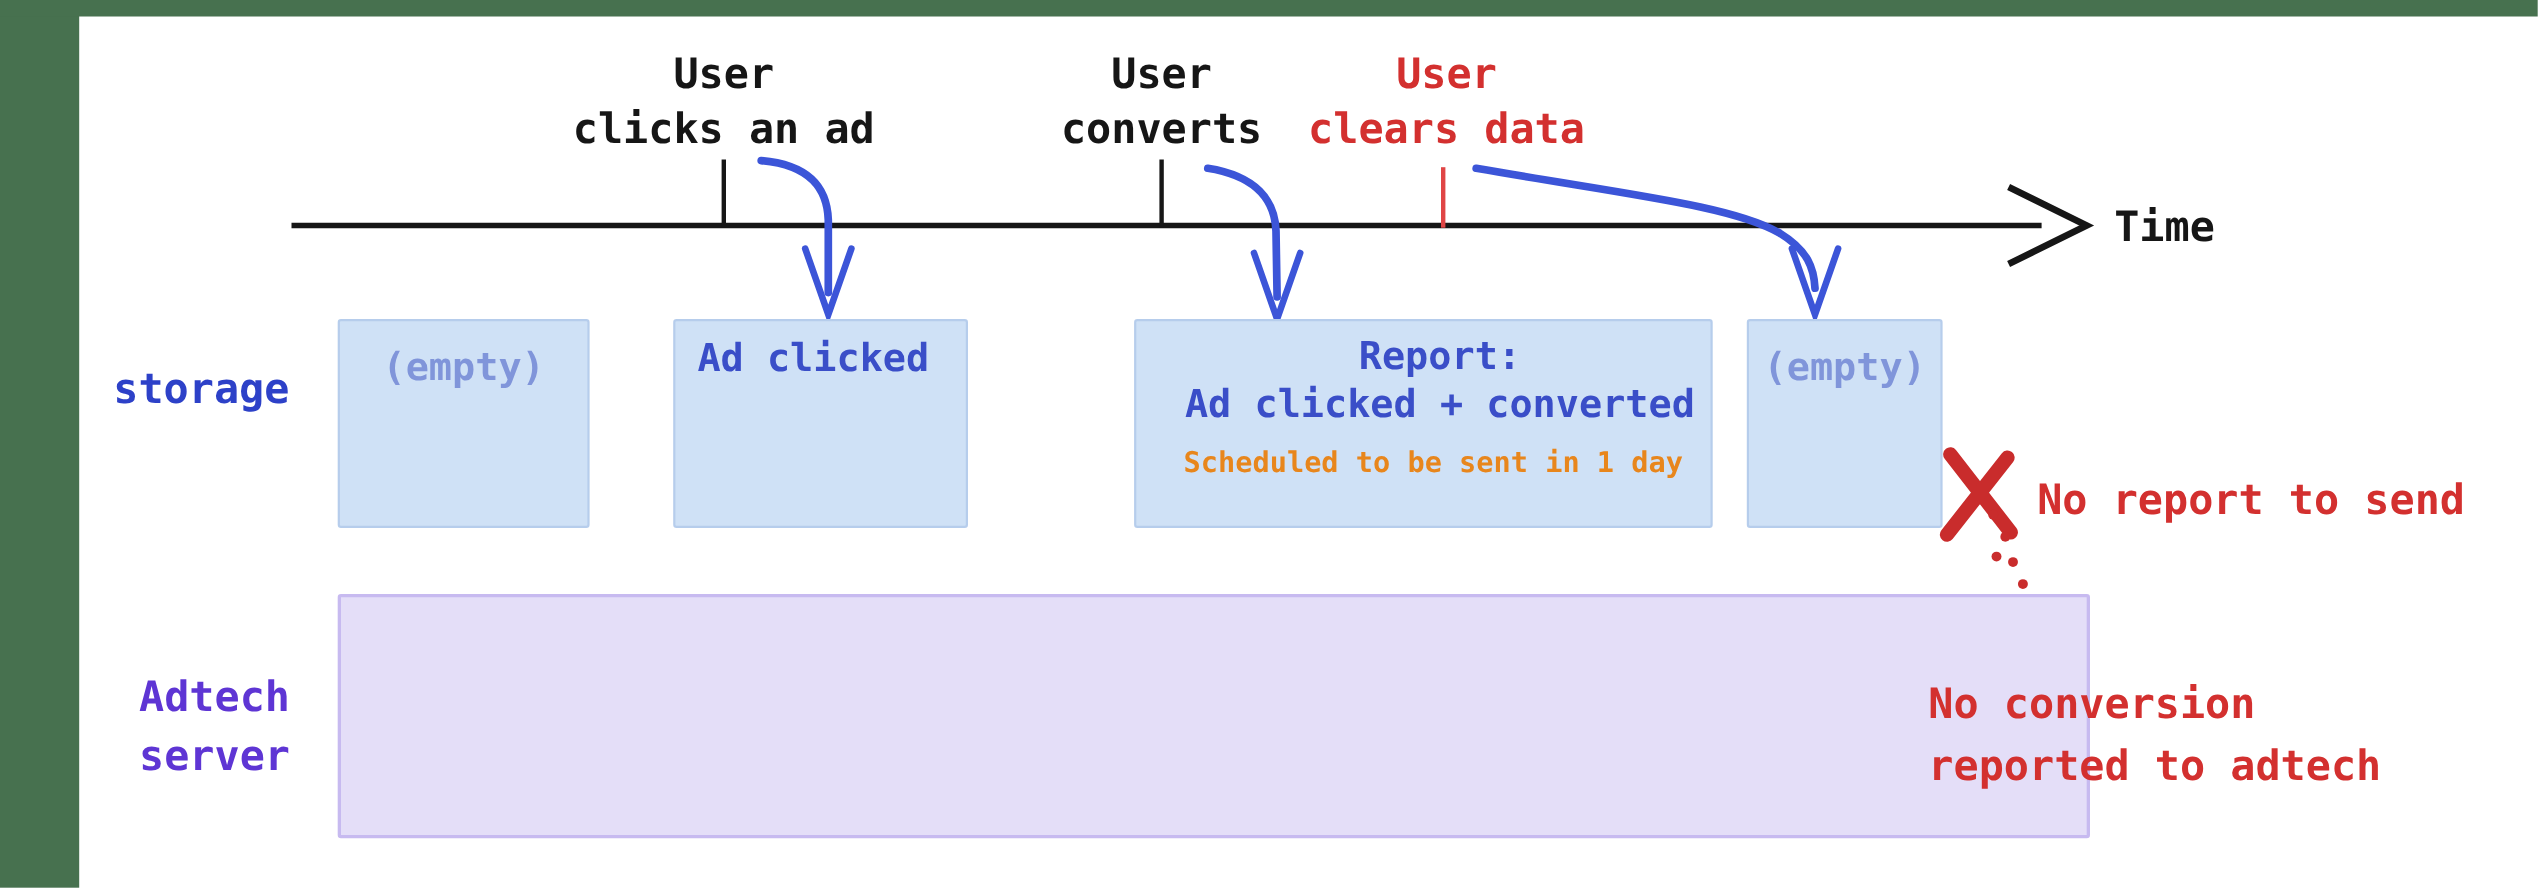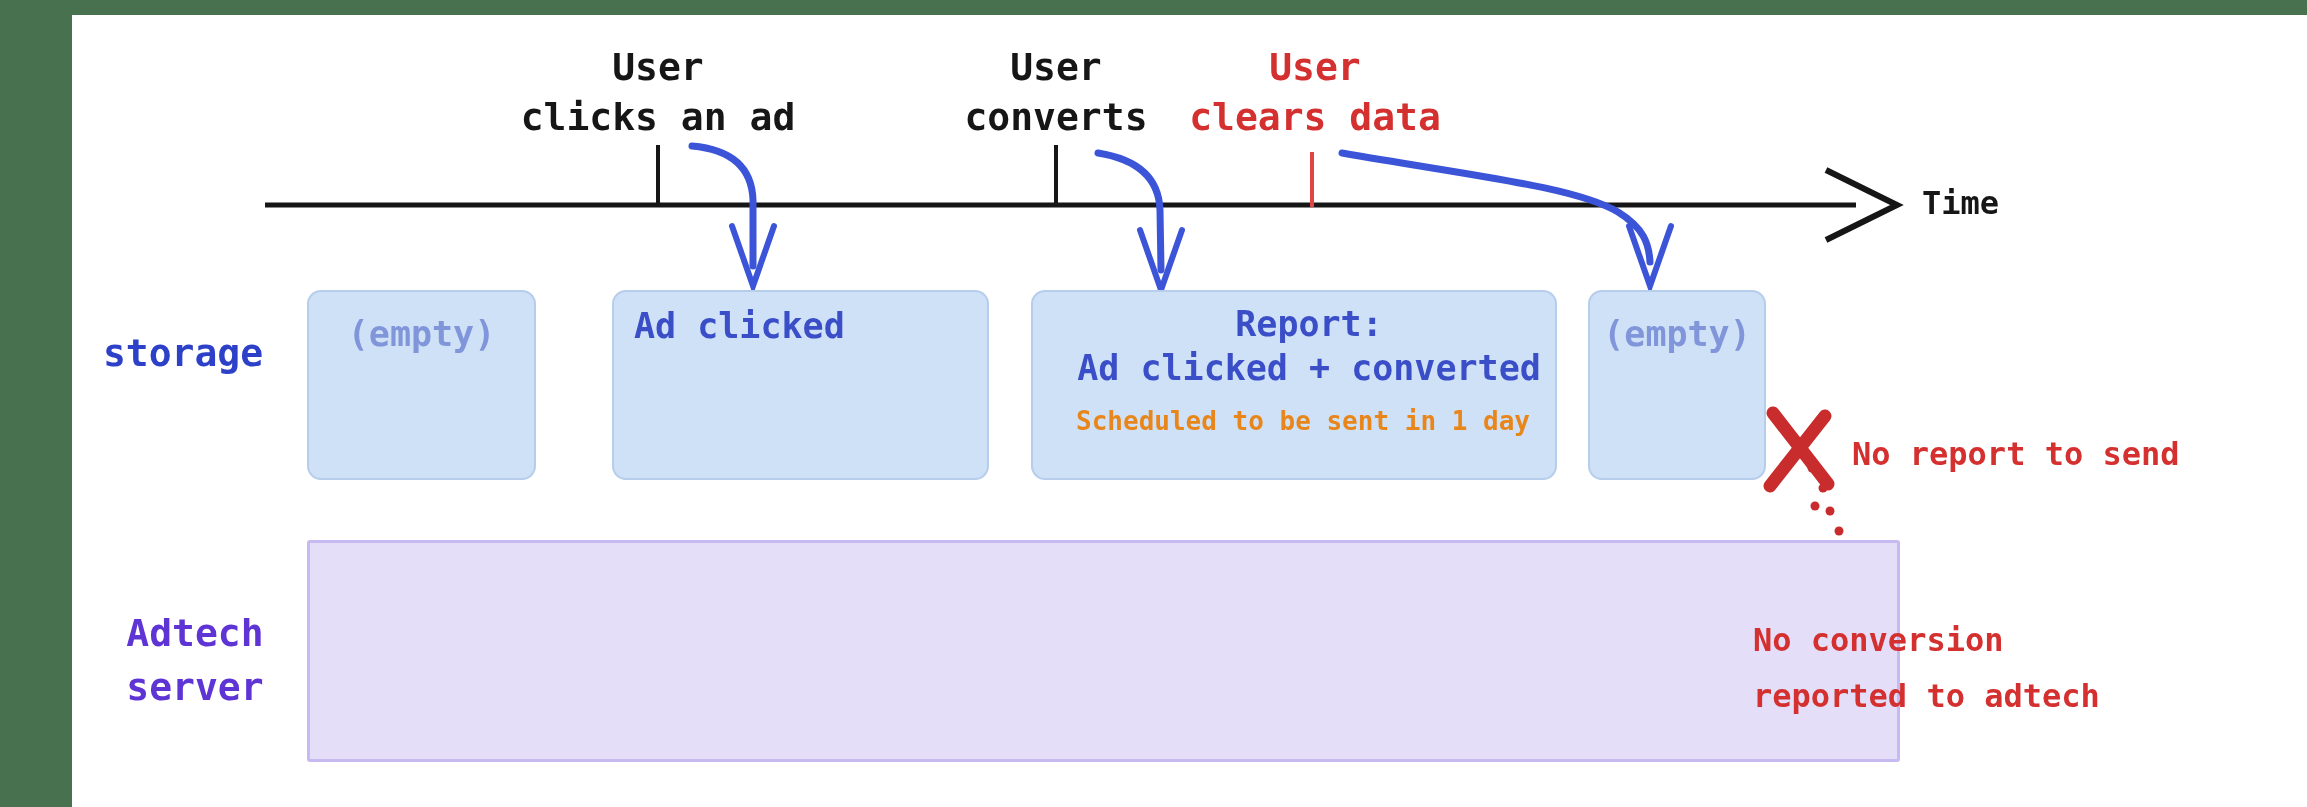--- a/index.html
+++ b/index.html
@@ -9,38 +9,38 @@
     overflow:hidden;
   }
   .stage{position:absolute;inset:0;}
   .frame-left{position:absolute;left:0;top:0;width:72px;height:807px;background:var(--frame-green);}
   .frame-top{position:absolute;left:0;top:0;width:2307px;height:15px;background:var(--frame-green);}
   svg.overlay{position:absolute;left:0;top:0;width:2307px;height:807px;pointer-events:none;}
   .txt{position:absolute;font-weight:bold;white-space:nowrap;}
   .evt{font-size:38px;line-height:50px;text-align:center;}
   .evt-black{color:var(--ink);}
   .evt-red{color:var(--red);}
-  .time-label{font-size:32px;color:var(--ink);}
+  .time-label{font-size:38px;color:var(--ink);}
   .row-label{font-size:38px;line-height:50px;text-align:center;}
   .row-label.blue{color:var(--storage-label);}
   .row-label.purple{color:var(--purple-label);line-height:54px;}
   .bbox{
-    position:absolute;box-sizing:border-box;border-radius:14px;
+    position:absolute;box-sizing:border-box;border-radius:3px;
     background:var(--box-blue-bg);border:2px solid var(--box-blue-border);
   }
   .bbox .empty{display:block;text-align:center;padding-top:22px;font-size:35px;font-weight:bold;color:var(--empty-text);}
   .bbox .boxtitle{display:block;padding:12px 0 0 20px;font-size:35px;font-weight:bold;color:var(--box-text-blue);line-height:44px;}
   .bbox .reportline{display:block;padding-left:30px;font-size:35px;font-weight:bold;color:var(--box-text-blue);line-height:44px;}
   .bbox .note{display:block;padding-left:18px;margin-top:16px;font-size:26px;font-weight:bold;color:var(--orange);}
   .report-pad{padding-top:10px;}
   .adtech-box{
     position:absolute;box-sizing:border-box;border-radius:3px;
     background:var(--lavender-bg);border:3px solid var(--lavender-border);
   }
-  .annot{font-size:32px;color:var(--red);line-height:56px;}
+  .annot{font-size:38px;color:var(--red);line-height:56px;}
 </style>
 </head>
 <body>
 
 <div class="stage">
 
   <div class="frame-left"></div>
   <div class="frame-top"></div>
 
   <svg class="overlay" viewBox="0 0 2307 807">
@@ -100,21 +100,21 @@
   <div class="txt time-label" style="left:1922px;top:184px;">Time</div>
 
   <div class="txt row-label blue" style="left:78px;top:328px;width:210px;">
     <div>storage</div>
   </div>
 
   <div class="bbox" style="left:307px;top:290px;width:229px;height:190px;">
     <span class="empty">(empty)</span>
   </div>
 
-  <div class="bbox" style="left:612px;top:290px;width:377px;height:190px;">
+  <div class="bbox" style="left:612px;top:290px;width:268px;height:190px;">
     <span class="boxtitle">Ad clicked</span>
   </div>
 
   <div class="bbox report-pad" style="left:1031px;top:290px;width:526px;height:190px;text-align:center;">
     <span class="reportline">Report:</span>
     <span class="reportline">Ad clicked + converted</span>
     <span class="note">Scheduled to be sent in 1 day</span>
   </div>
 
   <div class="bbox" style="left:1588px;top:290px;width:178px;height:190px;">

